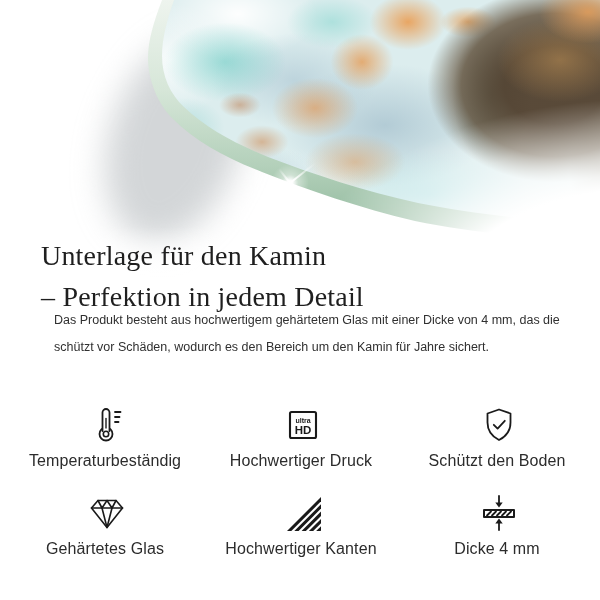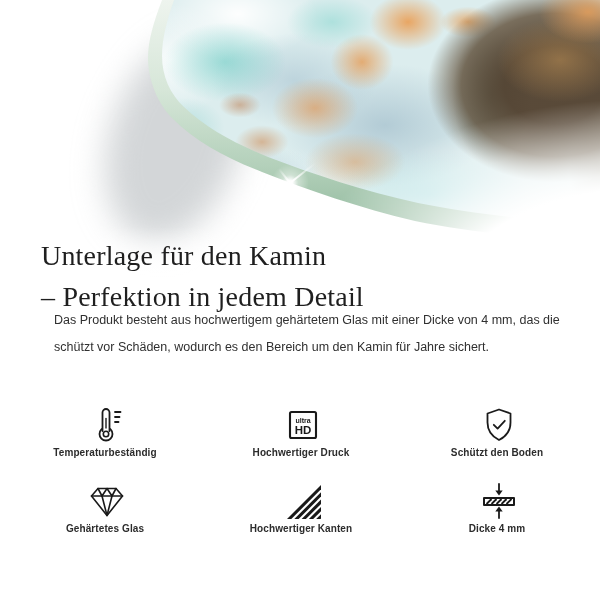--- a/index.html
+++ b/index.html
@@ -62,21 +62,21 @@
   .heading{position:absolute;left:33px;top:227px;margin:8px;z-index:2;
     font-family:"Liberation Serif","DejaVu Serif",serif;font-weight:400;
     font-size:28px;line-height:41px;color:#1f1f1f;letter-spacing:0.2px;}
   .heading span{display:block;}
   .desc{position:absolute;left:33px;top:307px;z-index:2;font-size:12.5px;line-height:27px;color:#303030;margin-left:21px;}
   
   .features{position:absolute;left:7px;top:403px;width:588px;z-index:2;
     display:grid;grid-template-columns:repeat(3,196px);row-gap:21px;}
   .feature{display:flex;flex-direction:column;align-items:center;}
   .feature .ic{width:44px;height:44px;display:flex;align-items:center;justify-content:flex-end;}
-  .feature .lbl{font-size:10px;color:#2c2c2c;letter-spacing:0.1px;font-weight:bold;}
+  .feature .lbl{margin-top:5px;font-size:16px;color:#2c2c2c;letter-spacing:0.1px;}
   .ic svg{display:block;}
   .ic .st{fill:none;stroke:#1a1a1a;stroke-width:1.8;stroke-linecap:round;stroke-linejoin:round;}
   .ic .fl{fill:#1a1a1a;stroke:none;}
 </style>
 </head>
 <body>
 
 <div class="canvas">
 
   <div class="hero">

